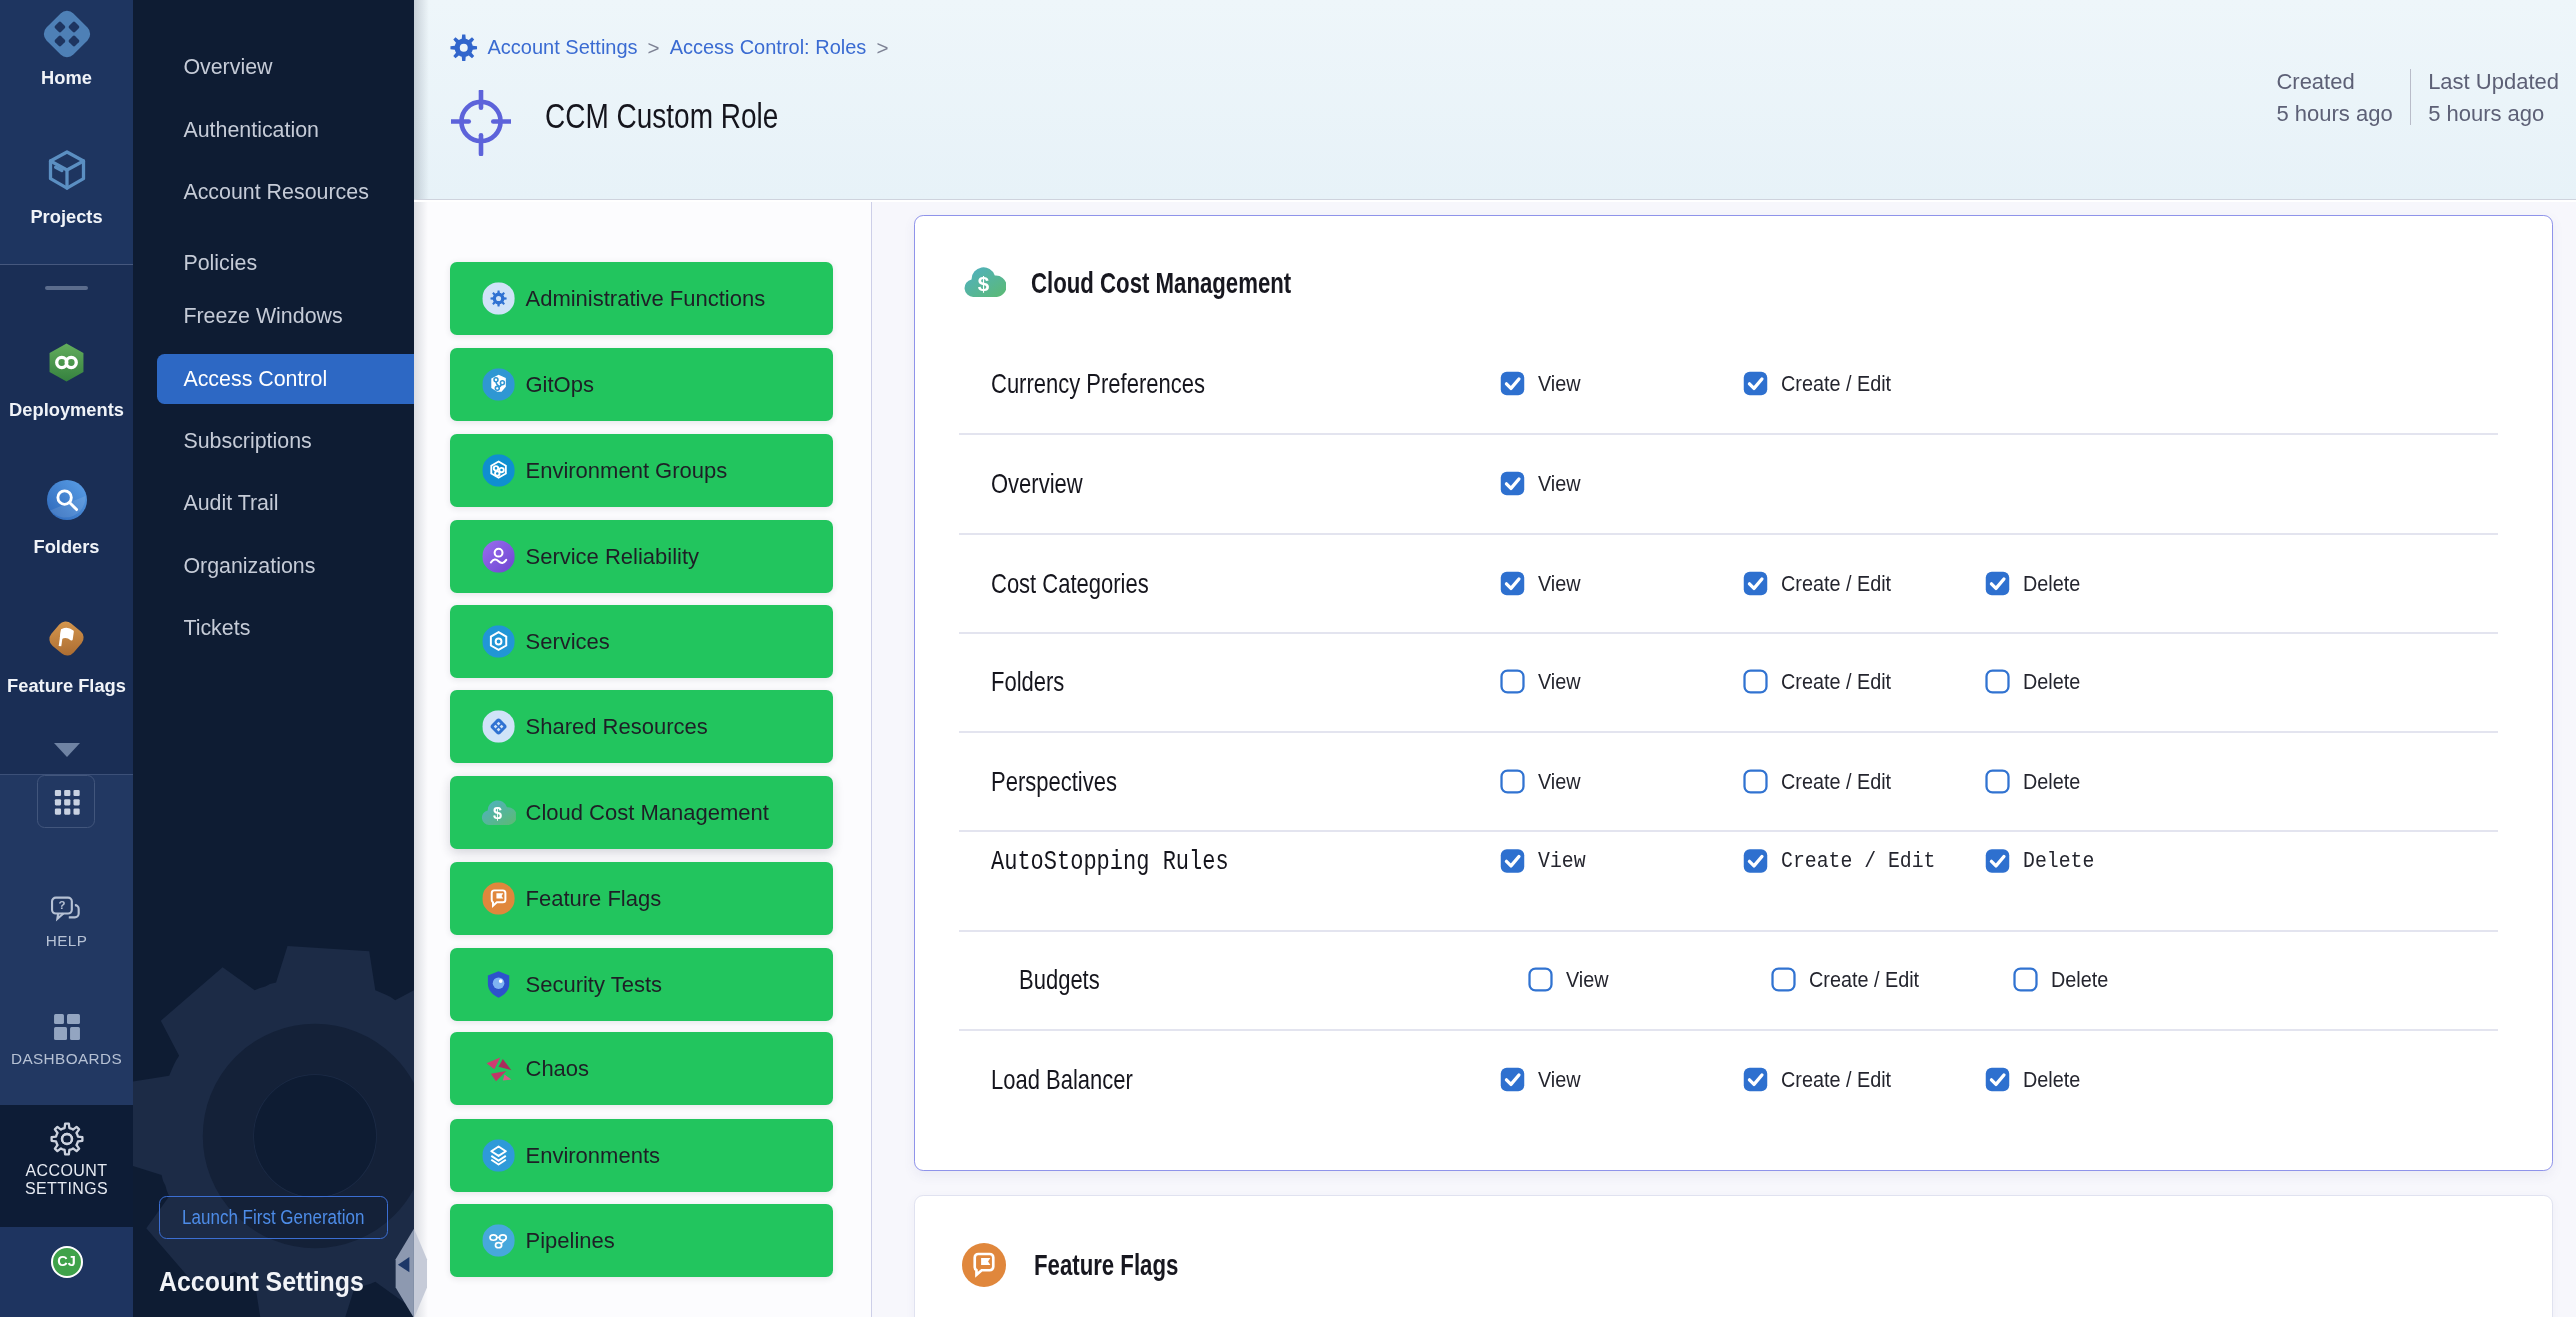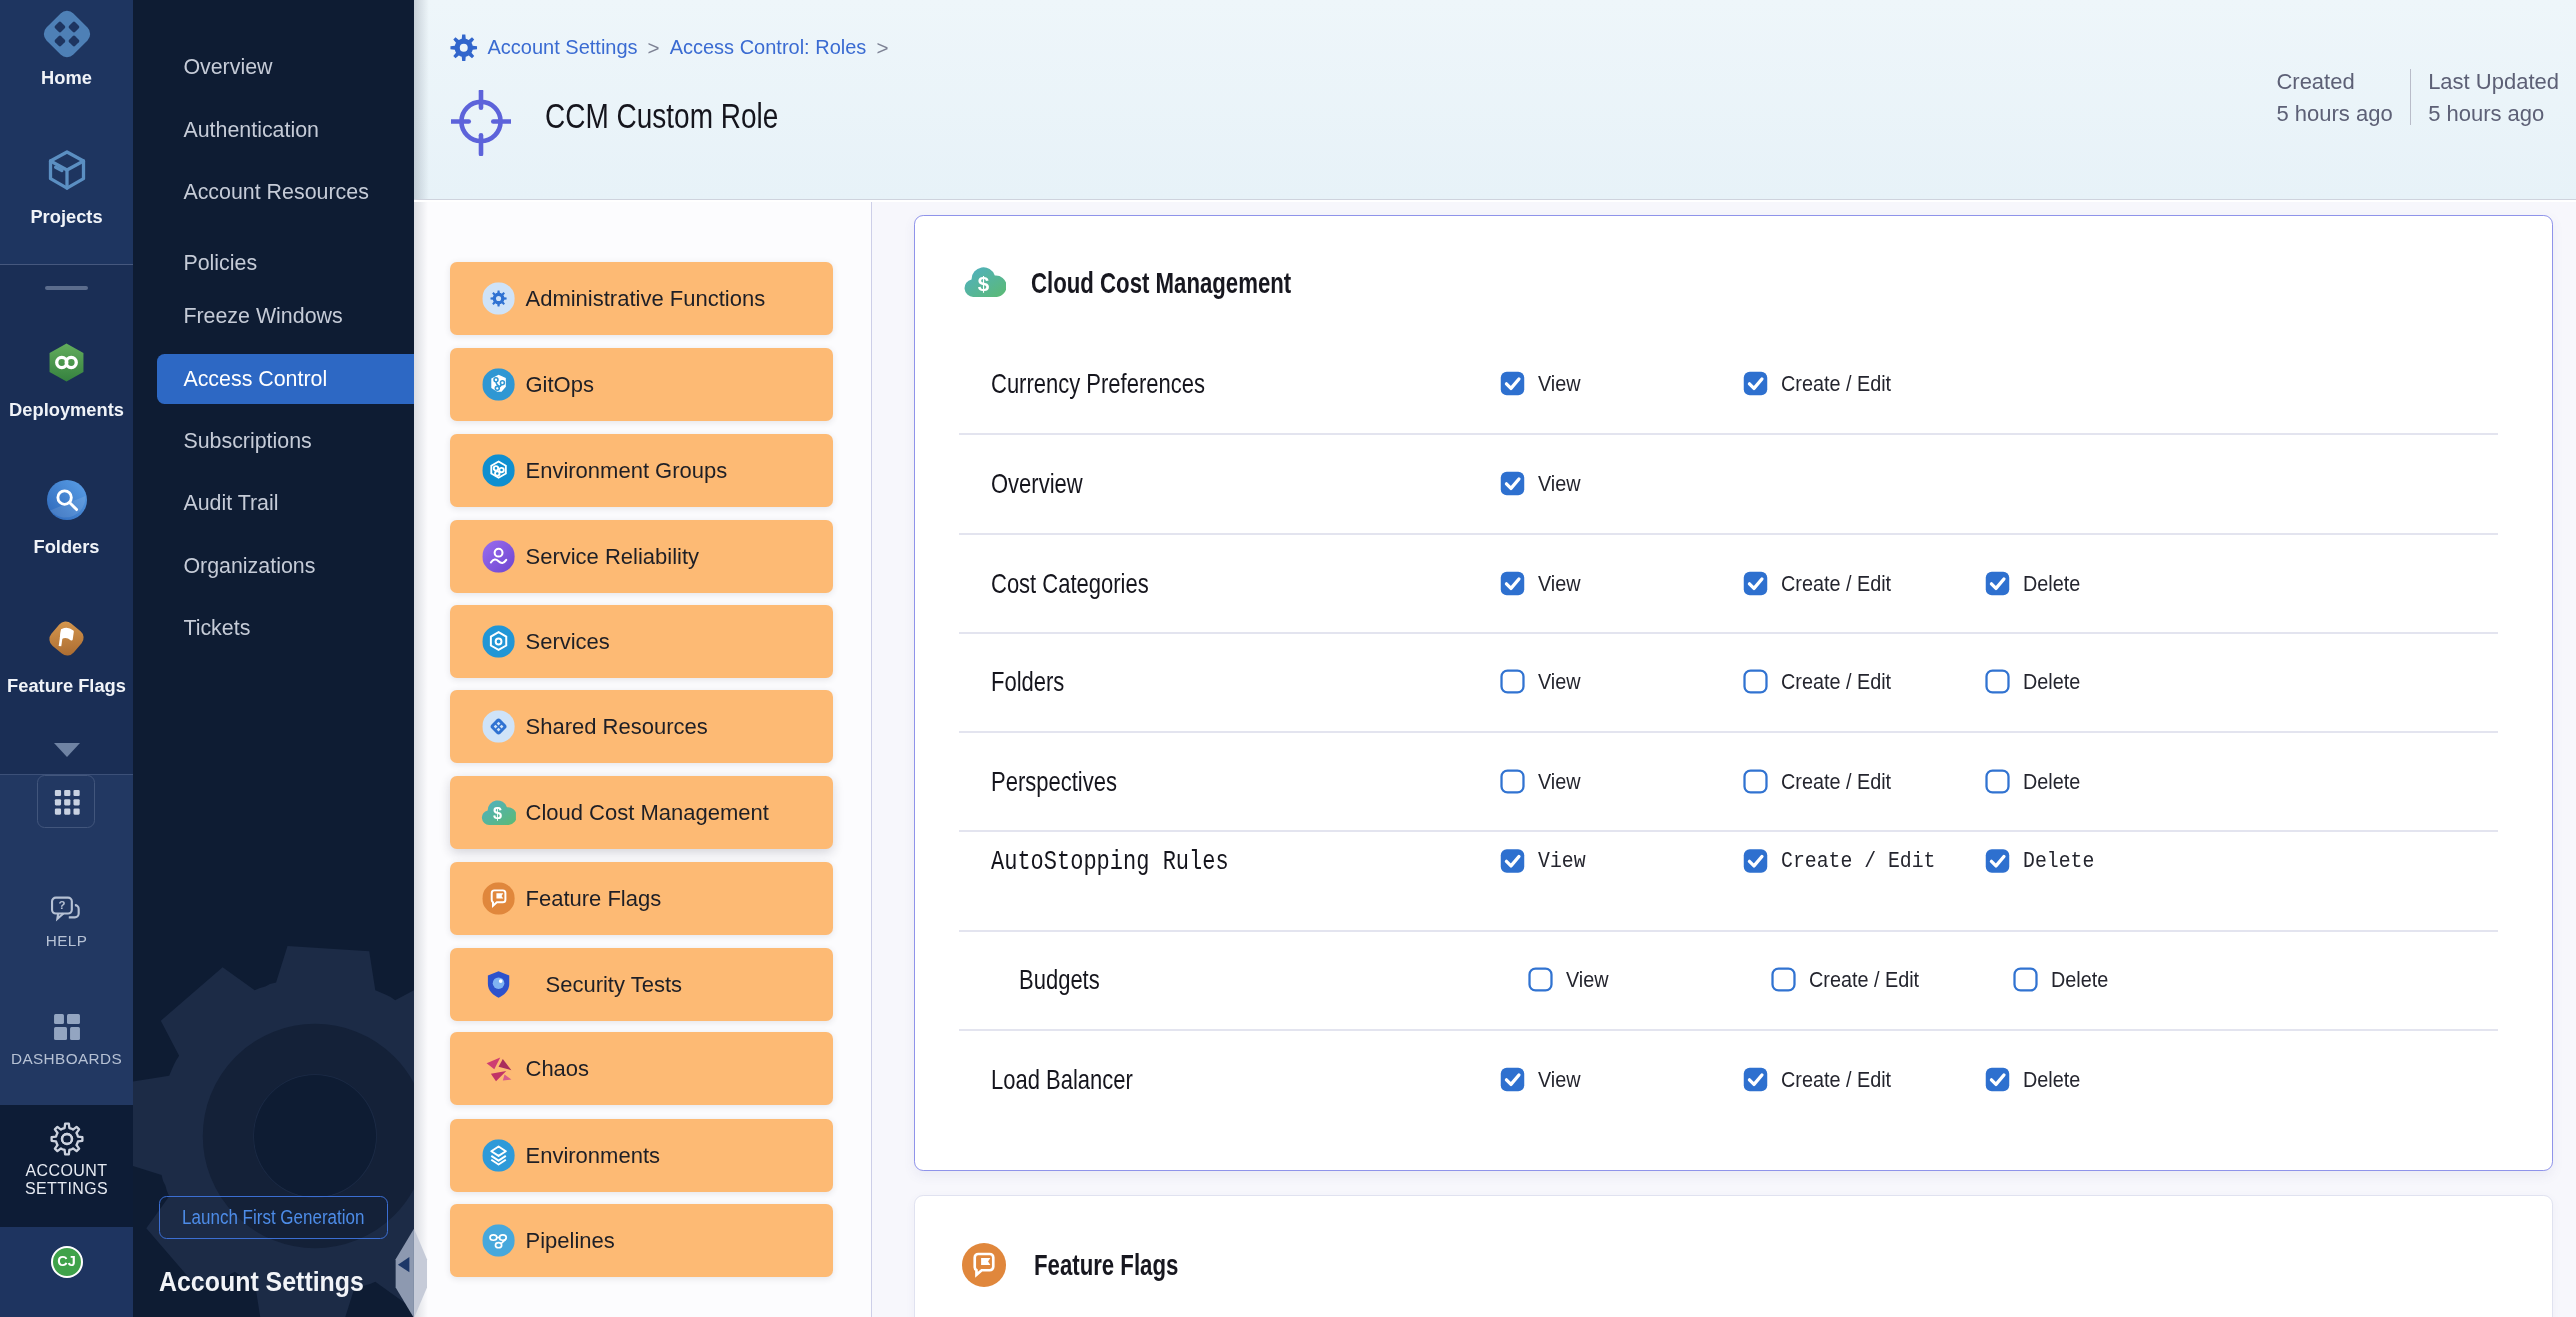--- a/index.html
+++ b/index.html
@@ -23,21 +23,21 @@
 #crumbs .sep { color:#7d8294; font-size:20.6px; }
 #titlerow { position:absolute; left:37px; top:90px; display:flex; align-items:center; }
 #titletxt { font-size:35px; font-weight:500; color:#15151d; margin-left:34px; transform:scaleX(0.80); transform-origin:left center; position:relative; top:-6.9px; white-space:nowrap; }
 #meta { position:absolute; right:17px; top:66px; display:flex; color:#5d6076; font-size:22px; line-height:32px; }
 #meta .mdiv { width:1.5px; background:#b9bcc9; margin:3.1px 17px 4.6px 17px; }
 
 #listpane { position:absolute; left:0; top:202px; width:457px; height:1116px; background:#fcfcfe; }
 #listpane::before { content:""; position:absolute; left:0; top:0; bottom:0; width:13.8px; background:linear-gradient(90deg,rgba(23,35,58,0.14),rgba(23,35,58,0)); }
 #vdiv { position:absolute; left:457px; top:202px; width:1.5px; height:1116px; background:#cdcfe8; }
 #rightpane { position:absolute; left:458px; top:202px; width:1704px; height:1116px; background:#f7f7fc; }
-.rcard { position:absolute; left:36px; width:383px; height:73px; background:#fdba74; border-radius:6.9px; box-shadow:0 1.5px 6.1px rgba(40,41,61,.10); display:flex; align-items:center; }
+.rcard { position:absolute; left:36px; width:383px; height:73px; background:#22c55e; border-radius:6.9px; box-shadow:0 1.5px 6.1px rgba(40,41,61,.10); display:flex; align-items:center; }
 .ric { margin-left:32px; width:32px; display:flex; justify-content:center; transform:scale(1.12); }
 .rlb { margin-left:11.5px; font-size:22px; color:#1e1f26; font-weight:500; white-space:nowrap; }
 #ccmcard { position:absolute; left:42px; top:13px; width:1639px; height:956px; background:#fff; border:1.5px solid #8f93ea; border-radius:9.2px; box-shadow:0 4.6px 12.2px rgba(86,86,150,.08); }
 #ccmhead { position:absolute; left:47px; top:49px; display:flex; align-items:center; }
 #ccmhead .htxt, #ffhead .htxt { font-size:30px; font-weight:bold; color:#17171f; transform:scaleX(0.74); transform-origin:left center; white-space:nowrap; }
 #ccmhead .htxt { margin-left:25px; }
 .prow { position:absolute; left:0; width:1639px; height:99px; }
 .pname { position:absolute; left:76px; top:50%; transform:translateY(-50%) scaleX(0.80); transform-origin:left center; font-size:27.5px; color:#15151d; white-space:nowrap; }
 .pchk { position:absolute; top:50%; transform:translateY(-50%); display:flex; align-items:center; }
 .plbl { margin-left:13px; font-size:22px; color:#24252e; display:inline-block; transform:scaleX(0.90); transform-origin:left center; white-space:nowrap; }
@@ -334,21 +334,21 @@
           <svg width="29" height="29" viewBox="0 0 38 38">
             <circle cx="19" cy="19" r="19" fill="#e0873c"></circle>
             <g stroke="#fff" stroke-width="2.3" fill="none">
               <path d="M11 12.5 a3 3 0 0 1 3-3 h10 a3 3 0 0 1 3 3 v8 a3 3 0 0 1 -3 3 h-7 l-4.5 4 v-4 a3 3 0 0 1 -1.5-2.6 z"></path>
               <path d="M16.5 13 h8 l-2 3 2 3 h-8 z" fill="#fff" stroke="none"></path>
             </g>
           </svg>
         </span>
         <span class="rlb">Feature Flags</span>
       </div>
-<div class="rcard" style="top:746px;gap:20px;">
+<div class="rcard" style="top:746px;">
         <span class="ric">
           <svg width="29" height="29" viewBox="0 0 38 38">
             <path d="M19 3.5 l12.5 5 v9.5 c0 8.5-6.5 13.5-12.5 16.5 C13 31.5 6.5 26.5 6.5 18 v-9.5 z" fill="#2d52cc"></path>
             <circle cx="19" cy="17.5" r="6.8" fill="#7fb3f2"></circle>
             <circle cx="21.5" cy="15" r="2.2" fill="#fff"></circle>
           </svg>
         </span>
         <span class="rlb">Security Tests</span>
       </div>
 <div class="rcard" style="top:917px;">

